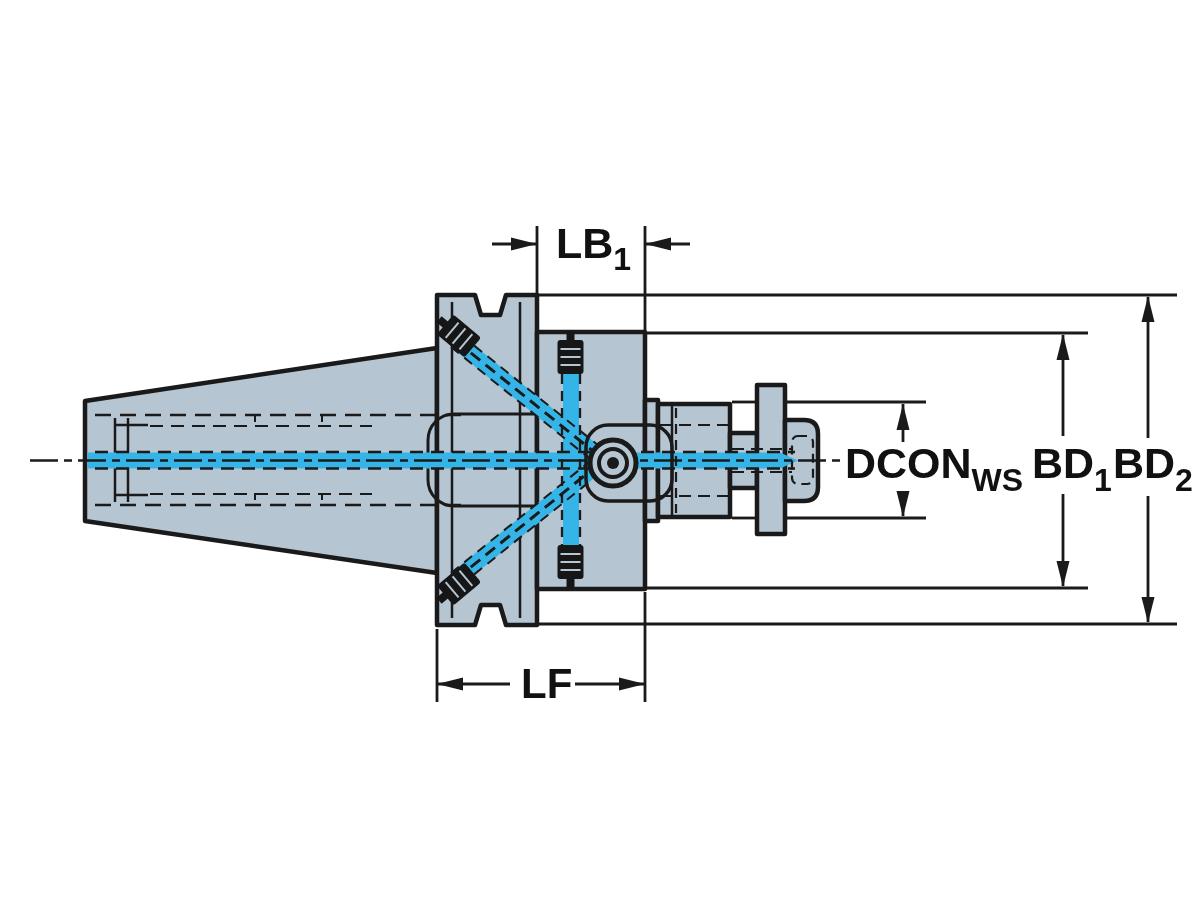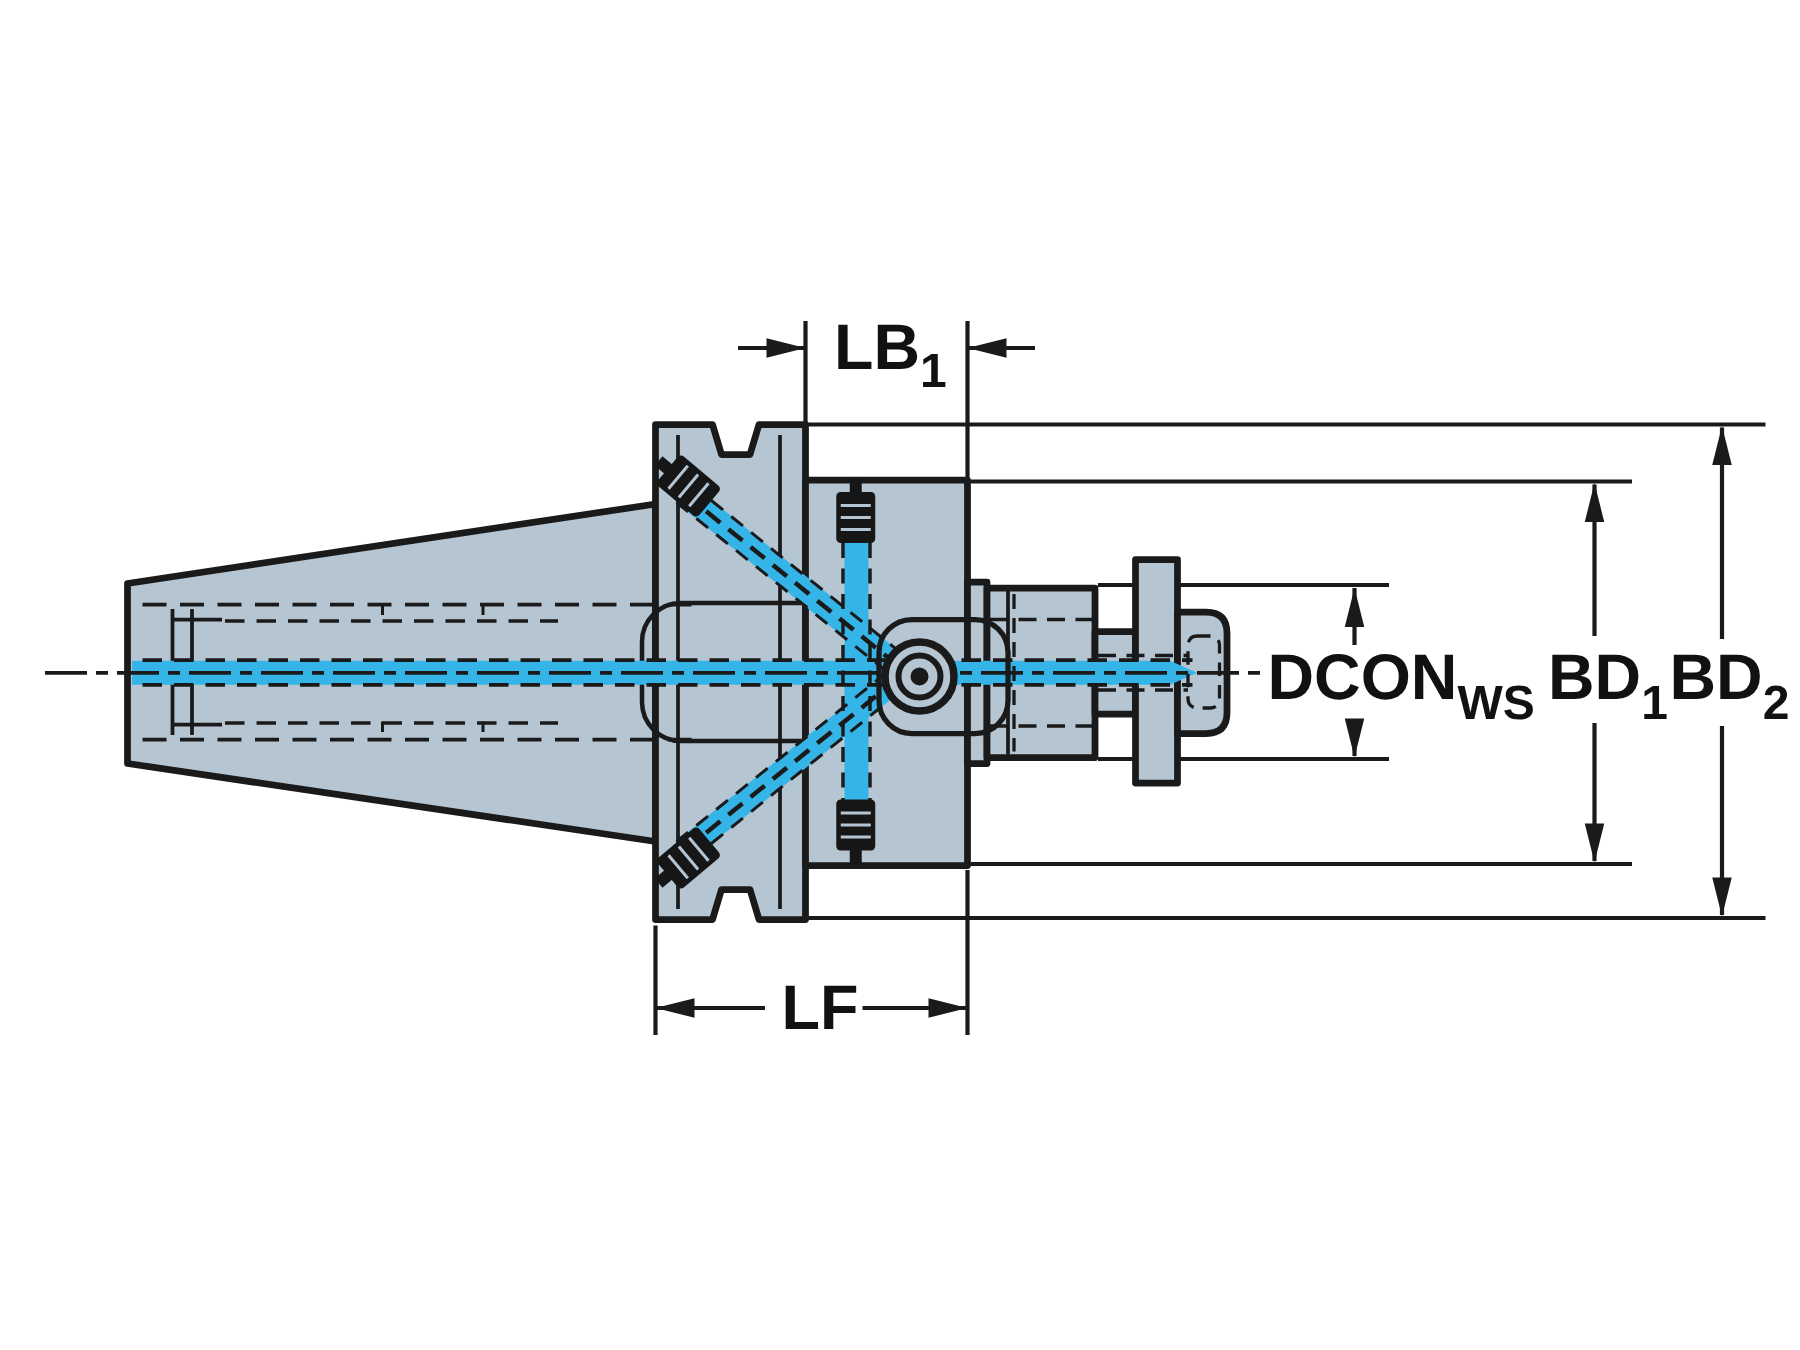--- a/index.html
+++ b/index.html
@@ -1,17 +1,17 @@
 <!DOCTYPE html>
 <html><head>
 <meta charset="utf-8">
 <style>
   html,body{margin:0;padding:0;background:#ffffff;}
   body{width:1200px;height:900px;overflow:hidden;font-family:"Liberation Sans",sans-serif;}
-  #stage{width:1200px;height:848px;position:relative;}
+  #stage{width:1200px;height:848px;position:relative;margin-top:12px;}
   svg{display:block;}
   text{font-family:"Liberation Sans",sans-serif;font-weight:bold;fill:#111111;}
 </style>
 </head>
 <body>
 
 <div id="stage">
 <svg width="1200" height="900" viewBox="0 0 1200 900">
 
   <g fill="#b6c5d2" stroke="#1a1a1a" stroke-width="4.5" stroke-linejoin="round">

